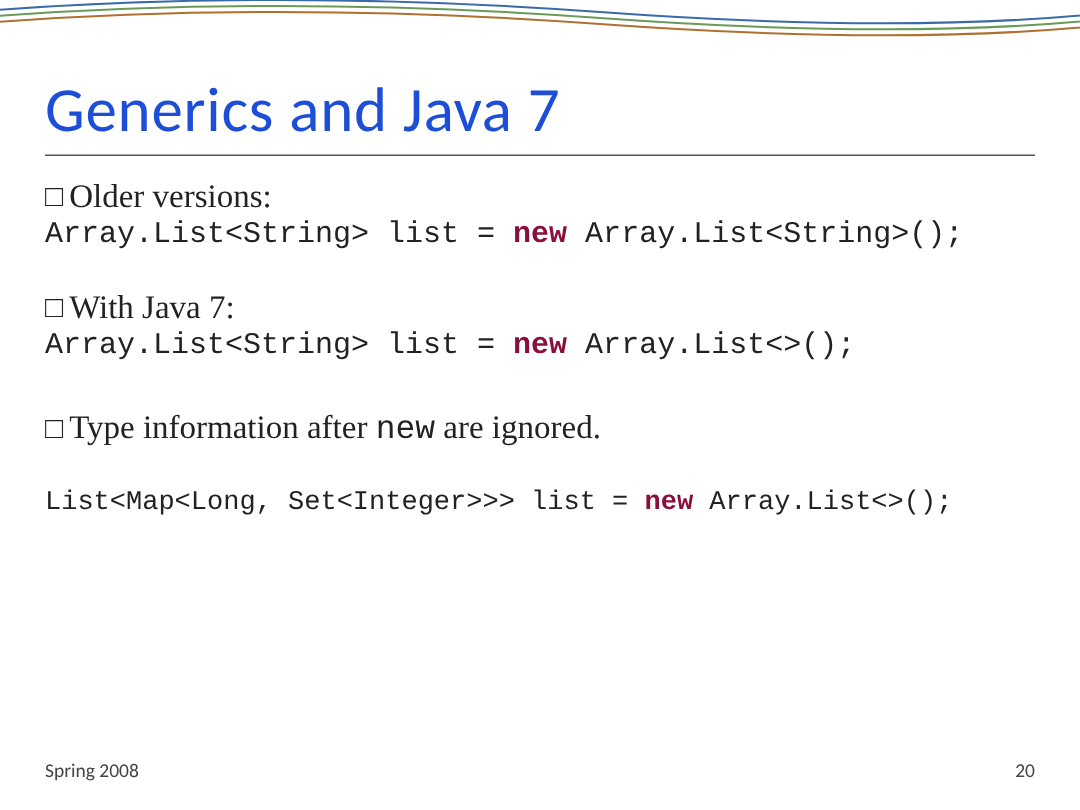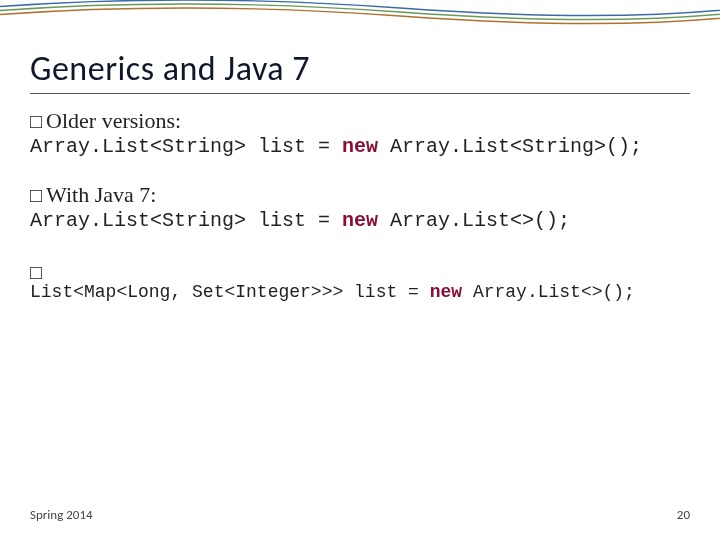--- a/index.html
+++ b/index.html
@@ -19,23 +19,23 @@
   }
   .top-border svg { width: 100%; height: 100%; display: block; }
   .content {
     position: absolute;
     top: 48px;
     left: 30px;
     right: 30px;
   }
   .title {
     font-family: Calibri, 'Segoe UI', Arial, sans-serif;
-    font-size: 34px;
+    font-size: 42px;
     font-weight: 400;
-    color: #0f172a;
+    color: #1d4ed8;
     letter-spacing: 0.5px;
   }
   .title-underline {
     margin-top: 4px;
     height: 1px;
     background: #555;
     width: 660px;
   }
   .body-block { margin-top: 14px; }
   .bullet-line {
@@ -64,21 +64,21 @@
     color: #222;
     white-space: nowrap;
   }
   .kw { color: #8a0f3a; font-weight: bold; }
   .inline-code {
     font-family: Consolas, 'Courier New', monospace;
     font-size: 22px;
   }
   .gap-small { margin-top: 24px; }
   .gap-med { margin-top: 30px; }
-  .gap-large { }
+  .gap-large { margin-top: 26px; }
   .footer {
     position: absolute;
     bottom: 18px;
     left: 30px;
     right: 30px;
     display: flex;
     align-items: baseline;
     font-family: Calibri, 'Segoe UI', Arial, sans-serif;
     font-size: 13px;
     color: #444;
@@ -118,26 +118,29 @@
       <span>With Java 7:</span>
     </div>
     <div class="code-line">
       <span>Array.List&lt;String&gt; list = </span><span class="kw">new</span><span> Array.List&lt;&gt;();</span>
     </div>
   </div>
 
   <div class="gap-med">
     <div class="bullet-line">
       <span class="bullet-box">□</span>
+      <span>
+        <span>Type information after </span><span class="inline-code">new</span><span> are ignored.</span>
+      </span>
     </div>
   </div>
 
   <div class="gap-large">
     <div class="code-line-small">
       <span>List&lt;Map&lt;Long, Set&lt;Integer&gt;&gt;&gt; list = </span><span class="kw">new</span><span> Array.List&lt;&gt;();</span>
     </div>
   </div>
 </div>
 
 <div class="footer">
-  <div class="footer-left">Spring 2014</div>
+  <div class="footer-left">Spring 2008</div>
   <div class="footer-right">20</div>
 </div>
 
 </body></html>

